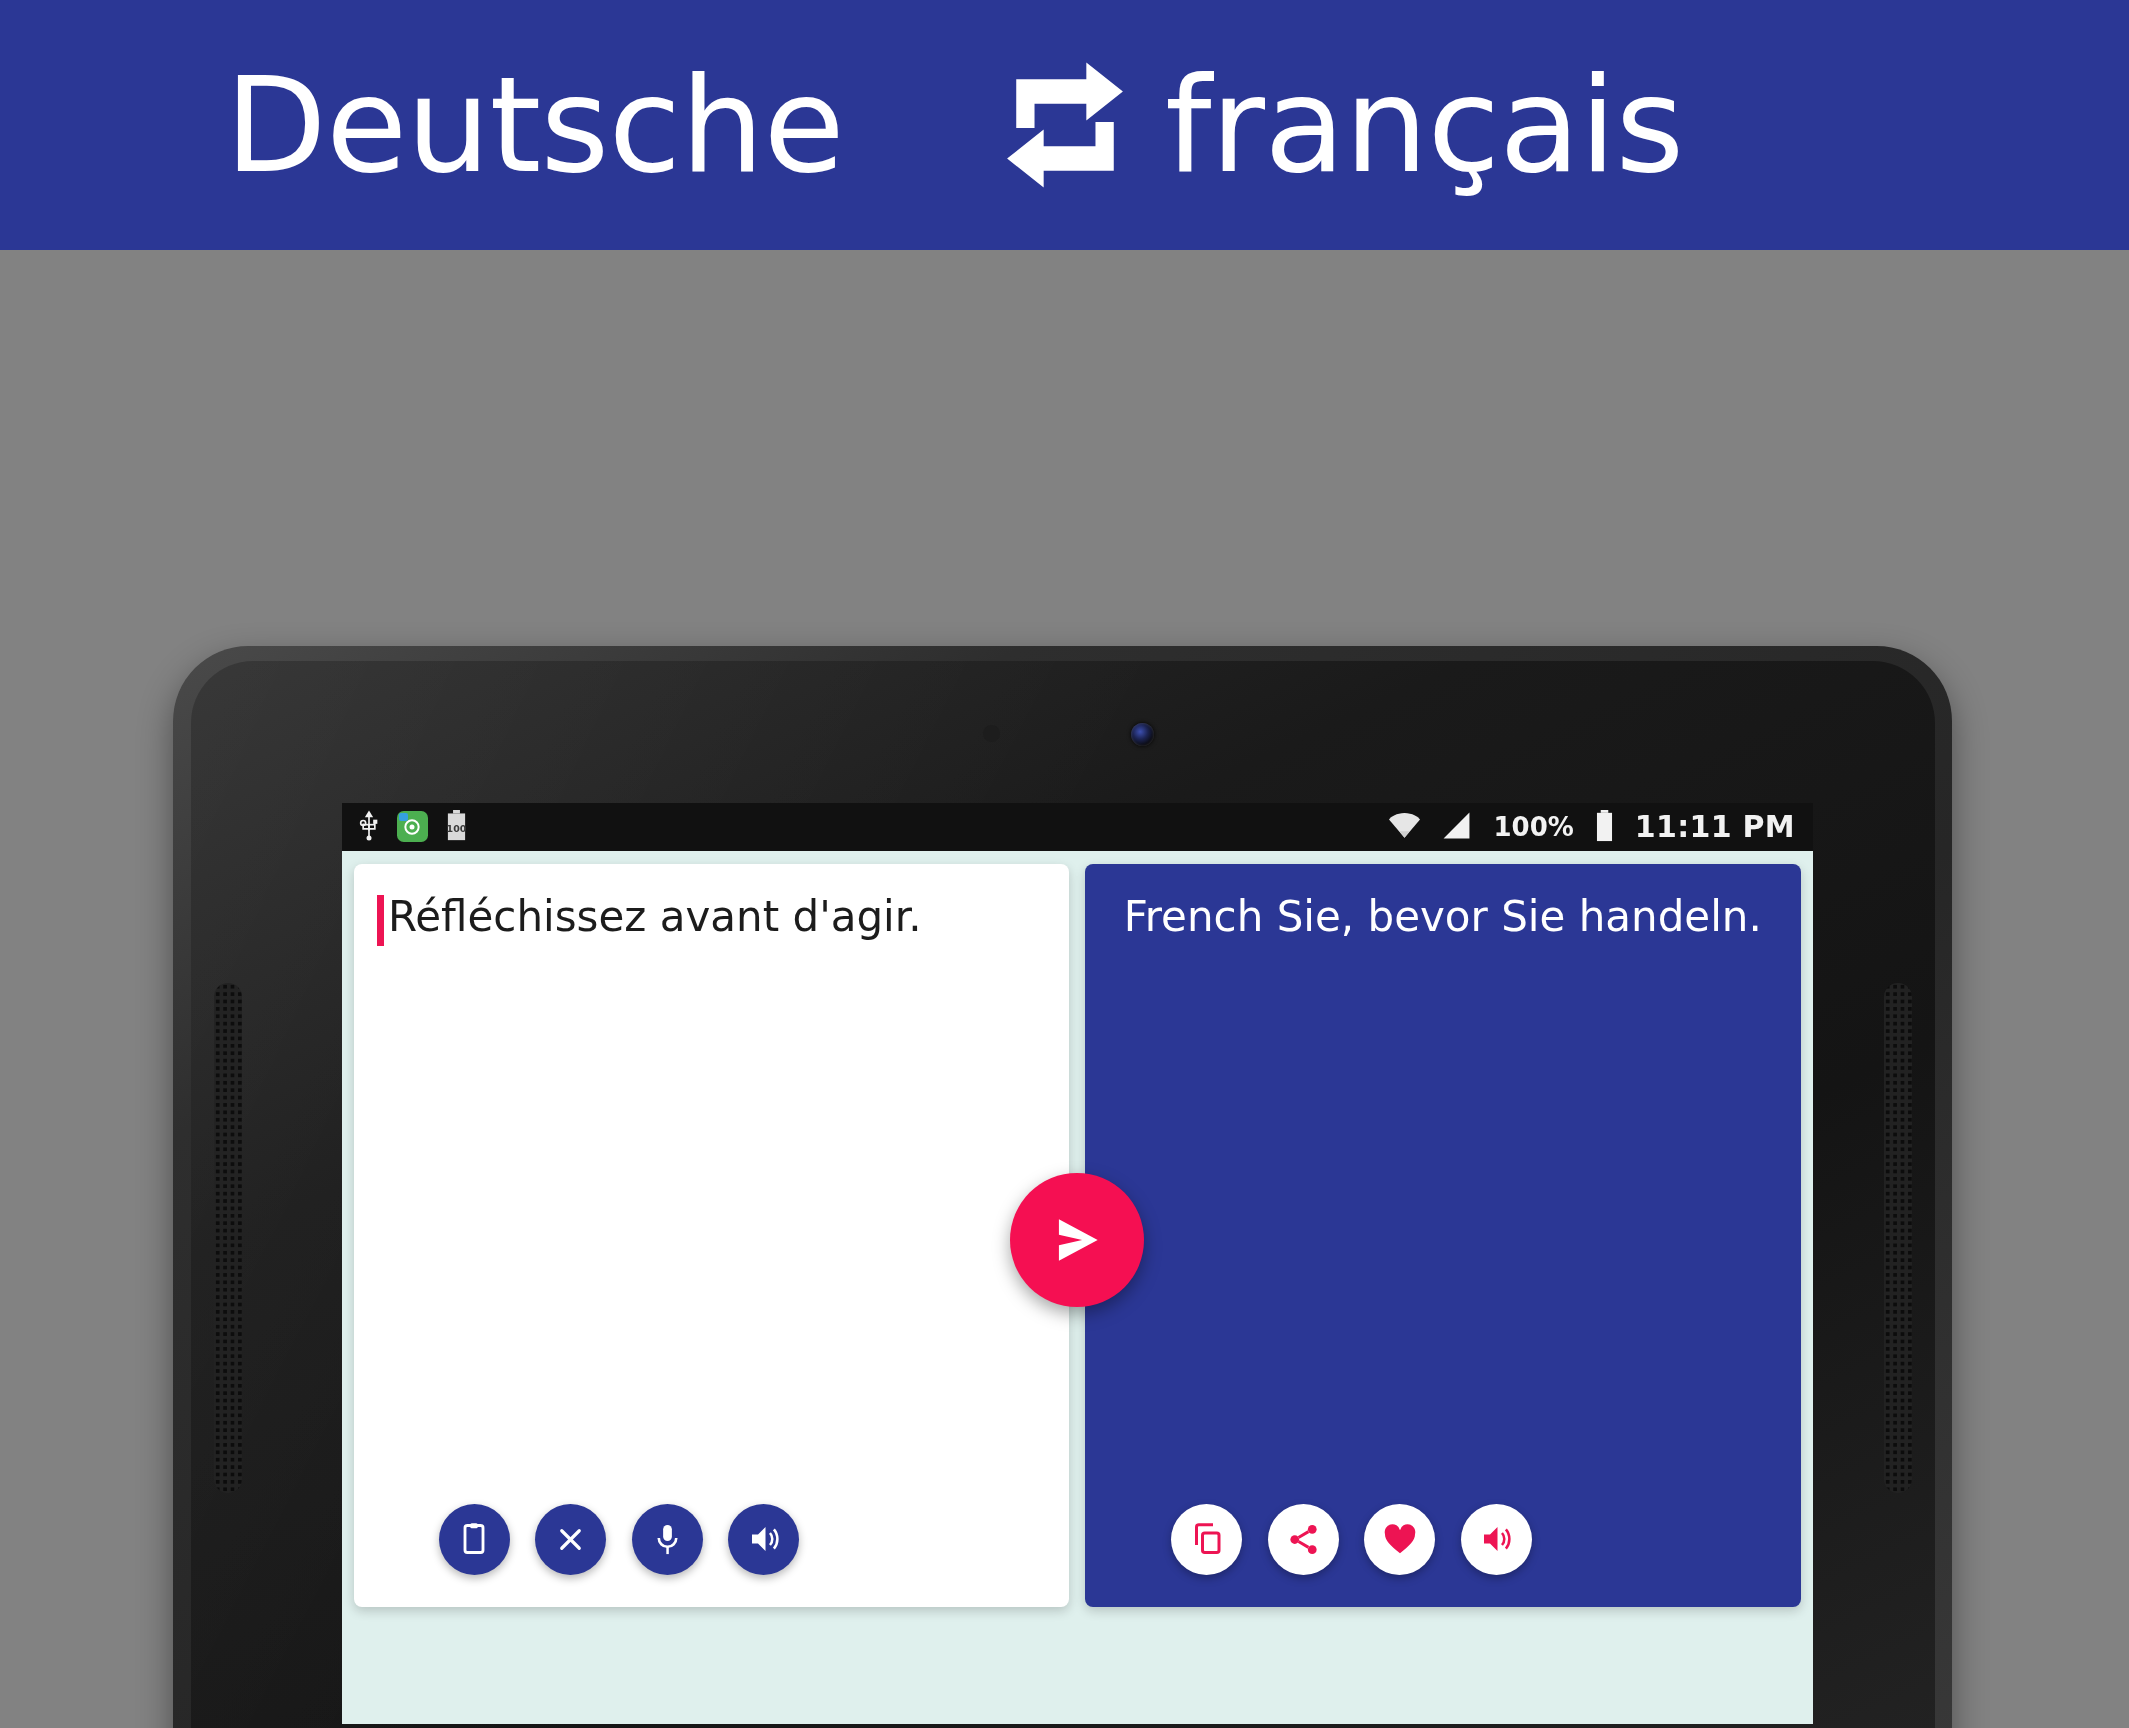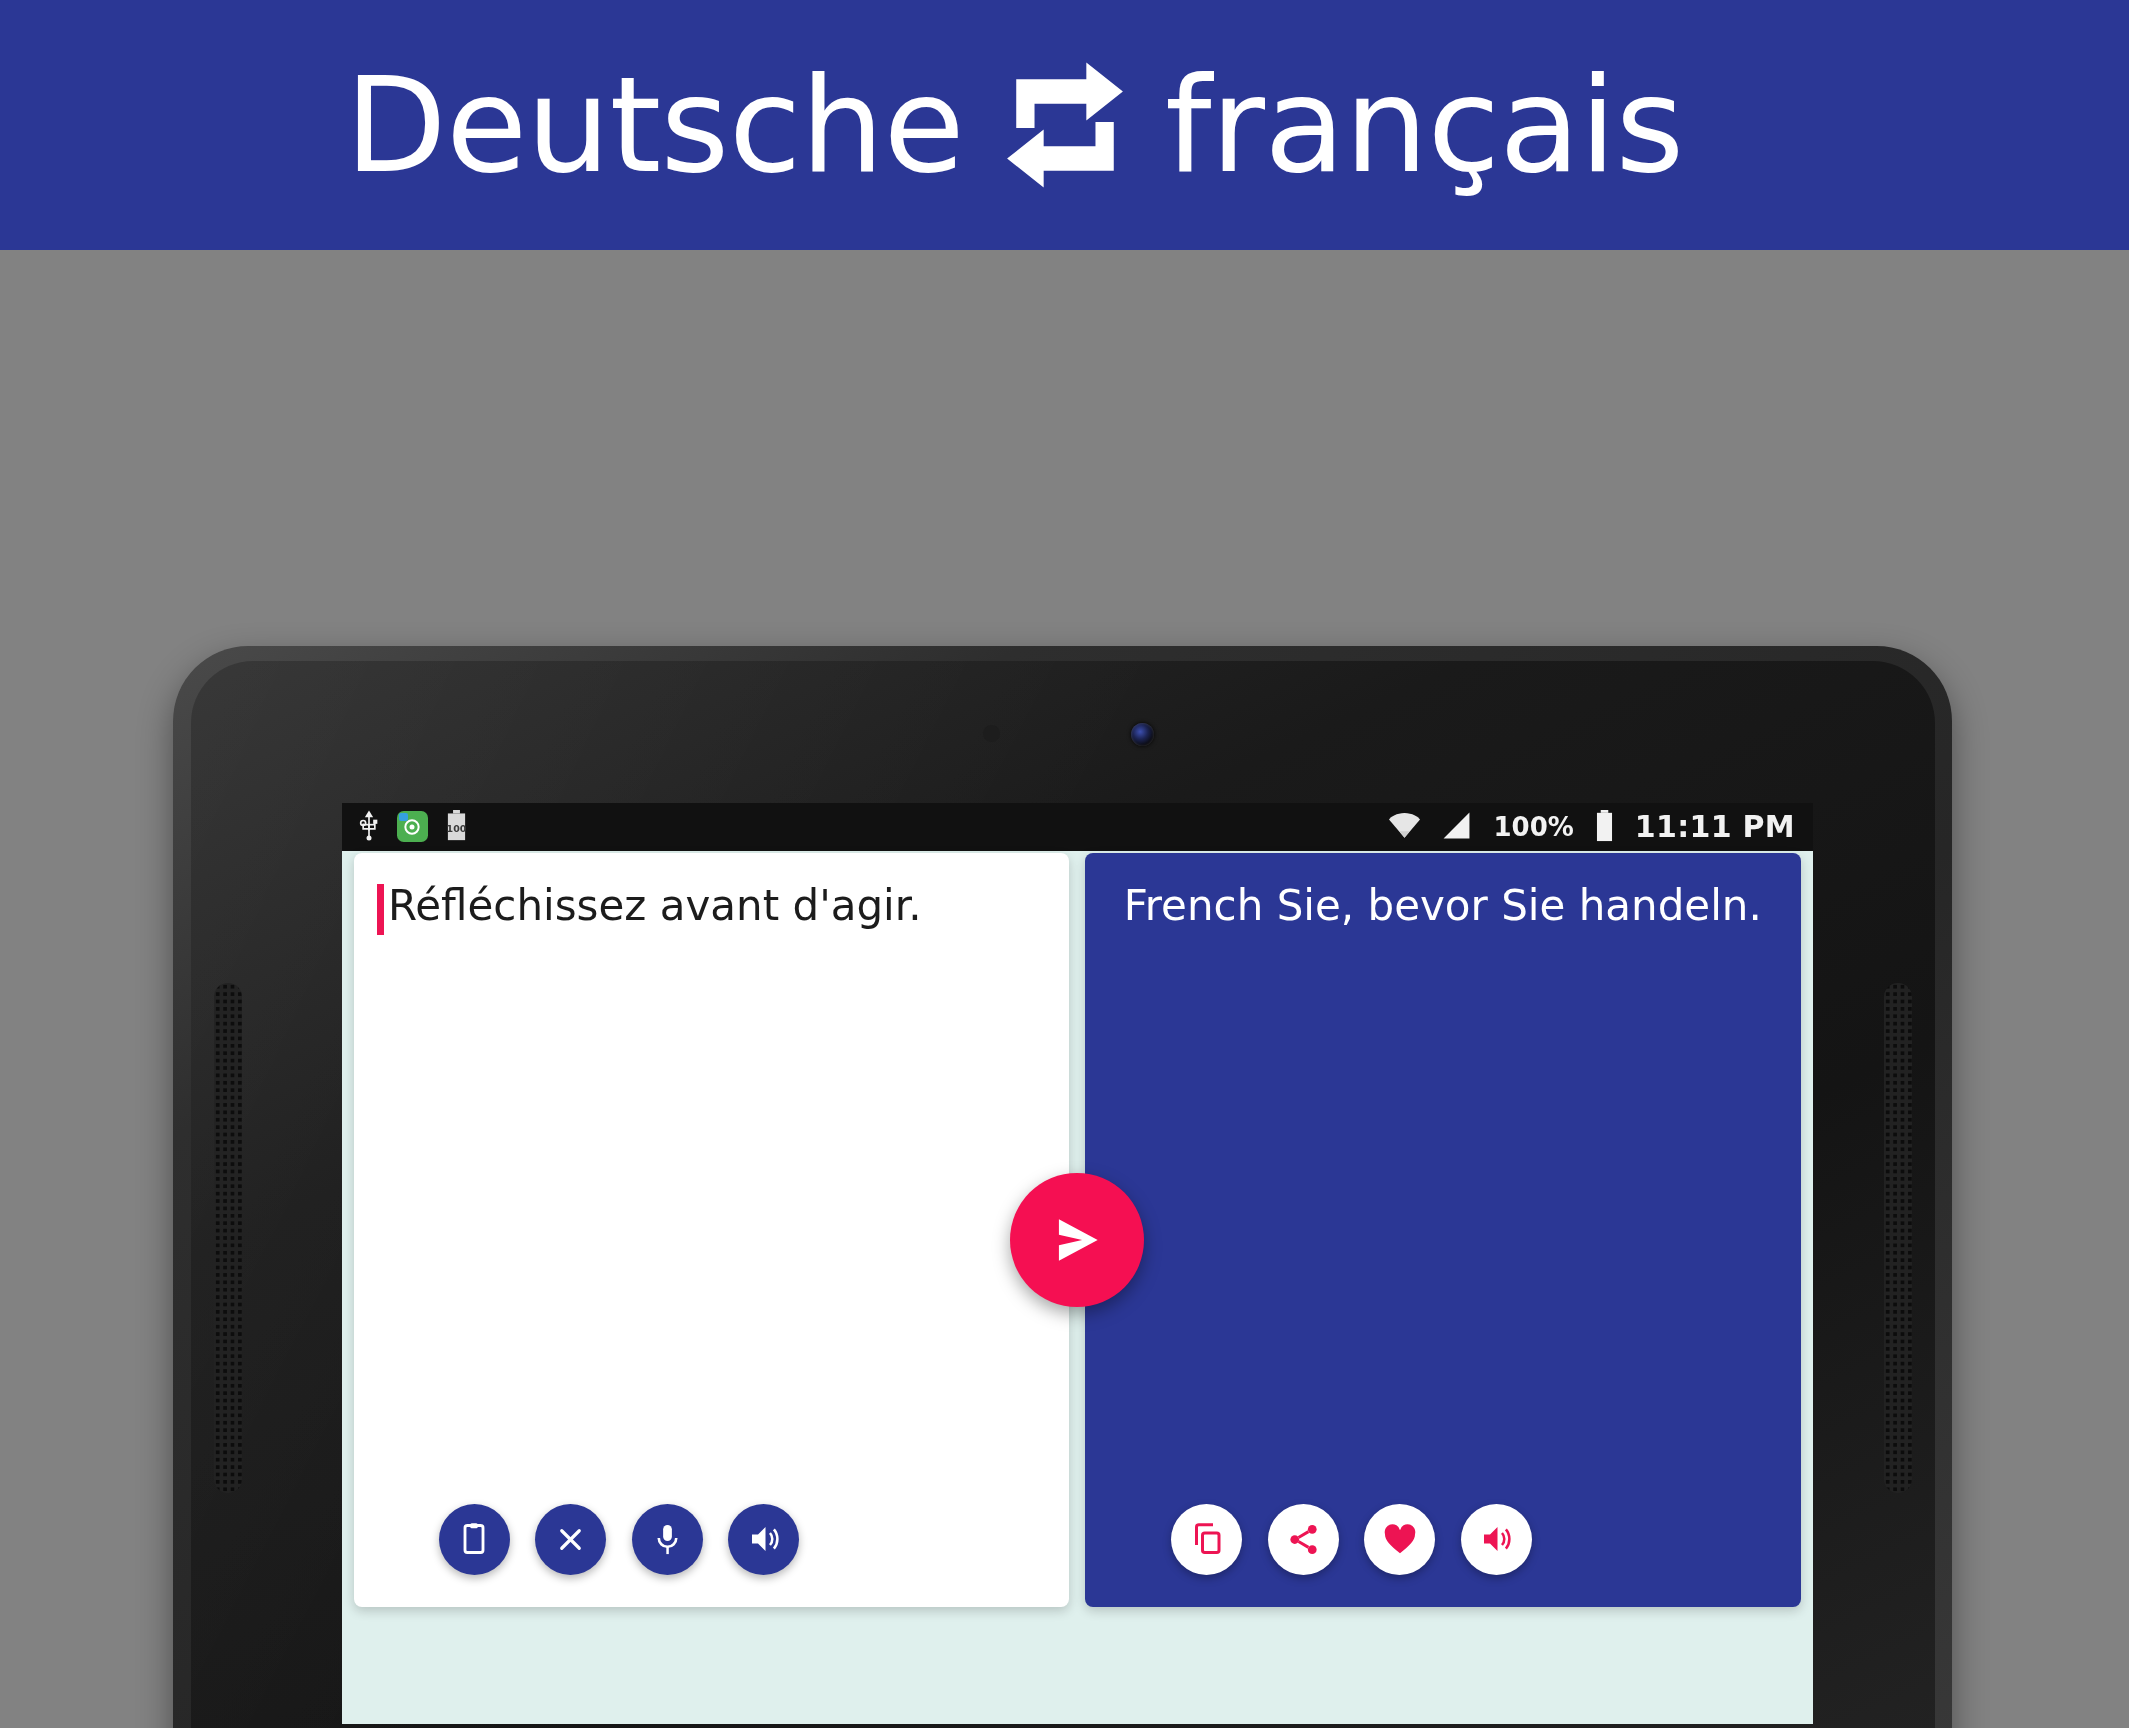--- a/index.html
+++ b/index.html
@@ -35,21 +35,21 @@
   }
   .promo-word {
     color: #ffffff;
     font-size: 132px;
     font-weight: 400;
     line-height: 1;
     letter-spacing: -0.7px;
     white-space: nowrap;
     font-family: "DejaVu Sans", sans-serif;
   }
-  .promo-word.left  { width: 859px; text-align: right; padding-right: 0; }
+  .promo-word.left  { width: 859px; text-align: center; padding-right: 0; }
   .promo-word.right { width: 859px; text-align: left;  padding-left: 0; }
   .promo-swap {
     width: 201px;
     display: flex;
     align-items: center;
     justify-content: center;
   }
   .promo-swap svg { display:block; }
 
   
@@ -198,21 +198,21 @@
     position:absolute;
     left: 736px;
     display:flex; align-items:center; justify-content:center;
   }
 
   
   .panels {
     position: relative;
     height: 779px;
     background: #dff0ed;
-    padding: 2px 12px 23px 12px;
+    padding: 13px 12px 23px 12px;
     box-sizing: border-box;
     display: flex;
     gap: 16px;
   }
   .panel {
     position: relative;
     flex: 1 1 0;
     border-radius: 8px;
     box-shadow: 0 4px 10.7px rgba(0,0,0,0.18);
     overflow: visible;

